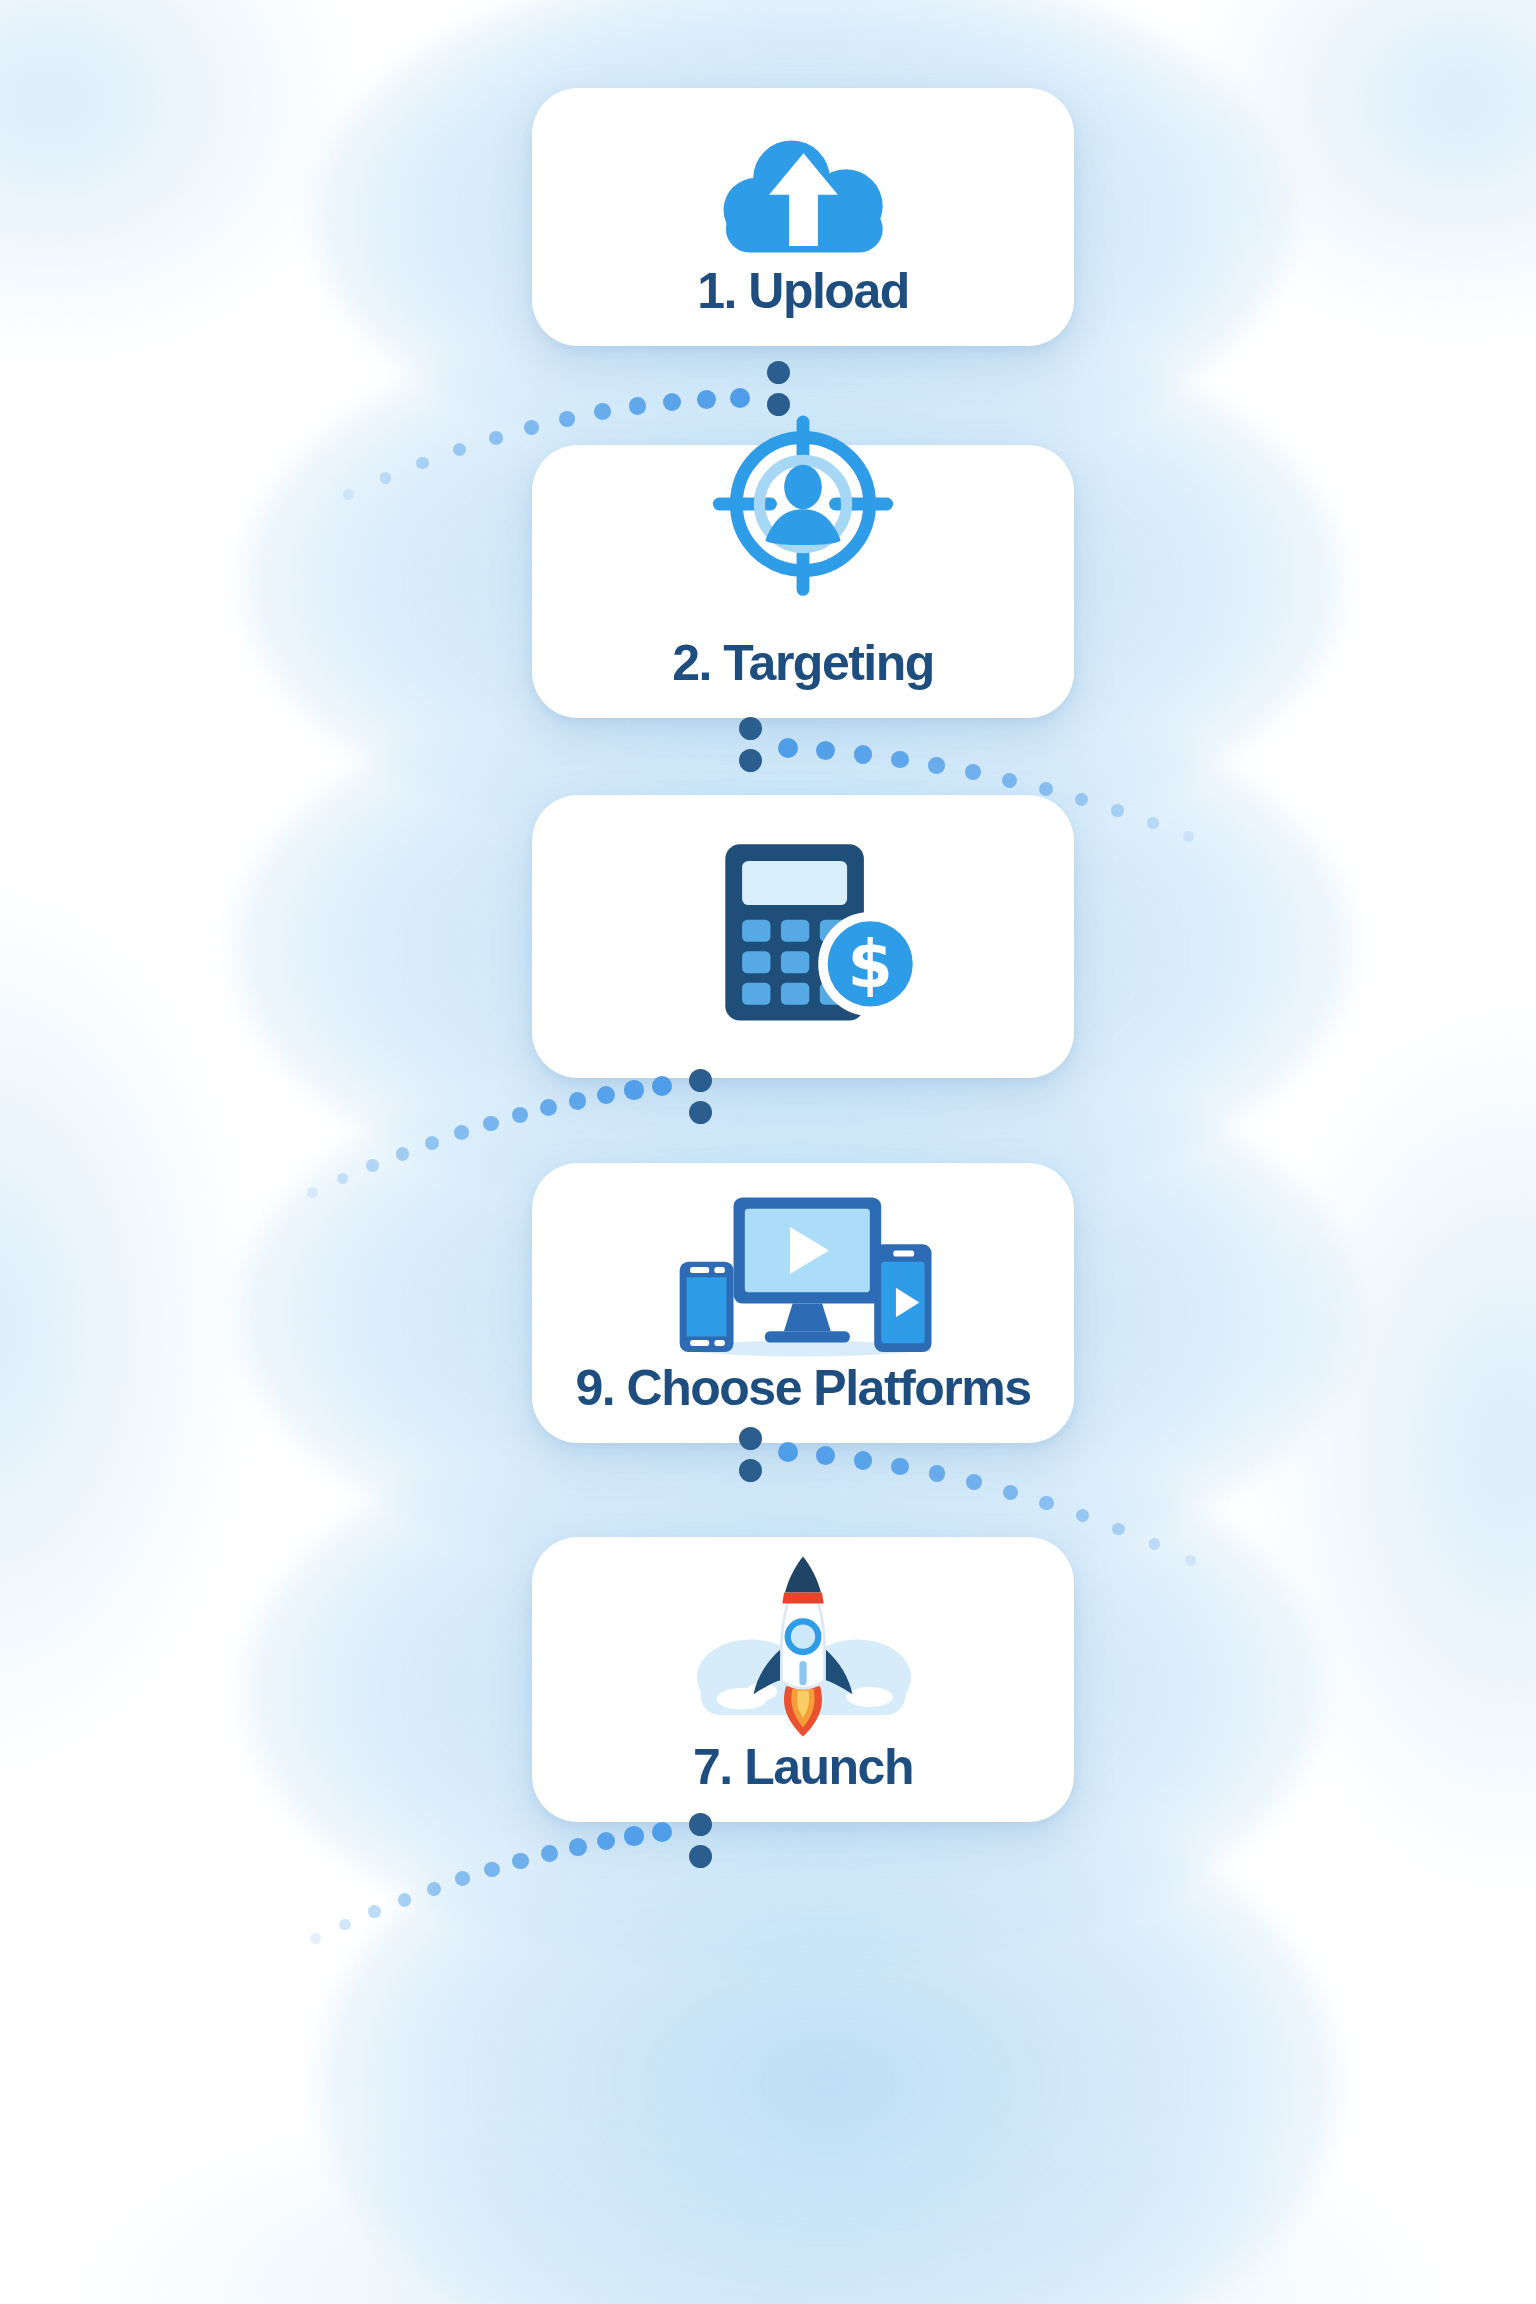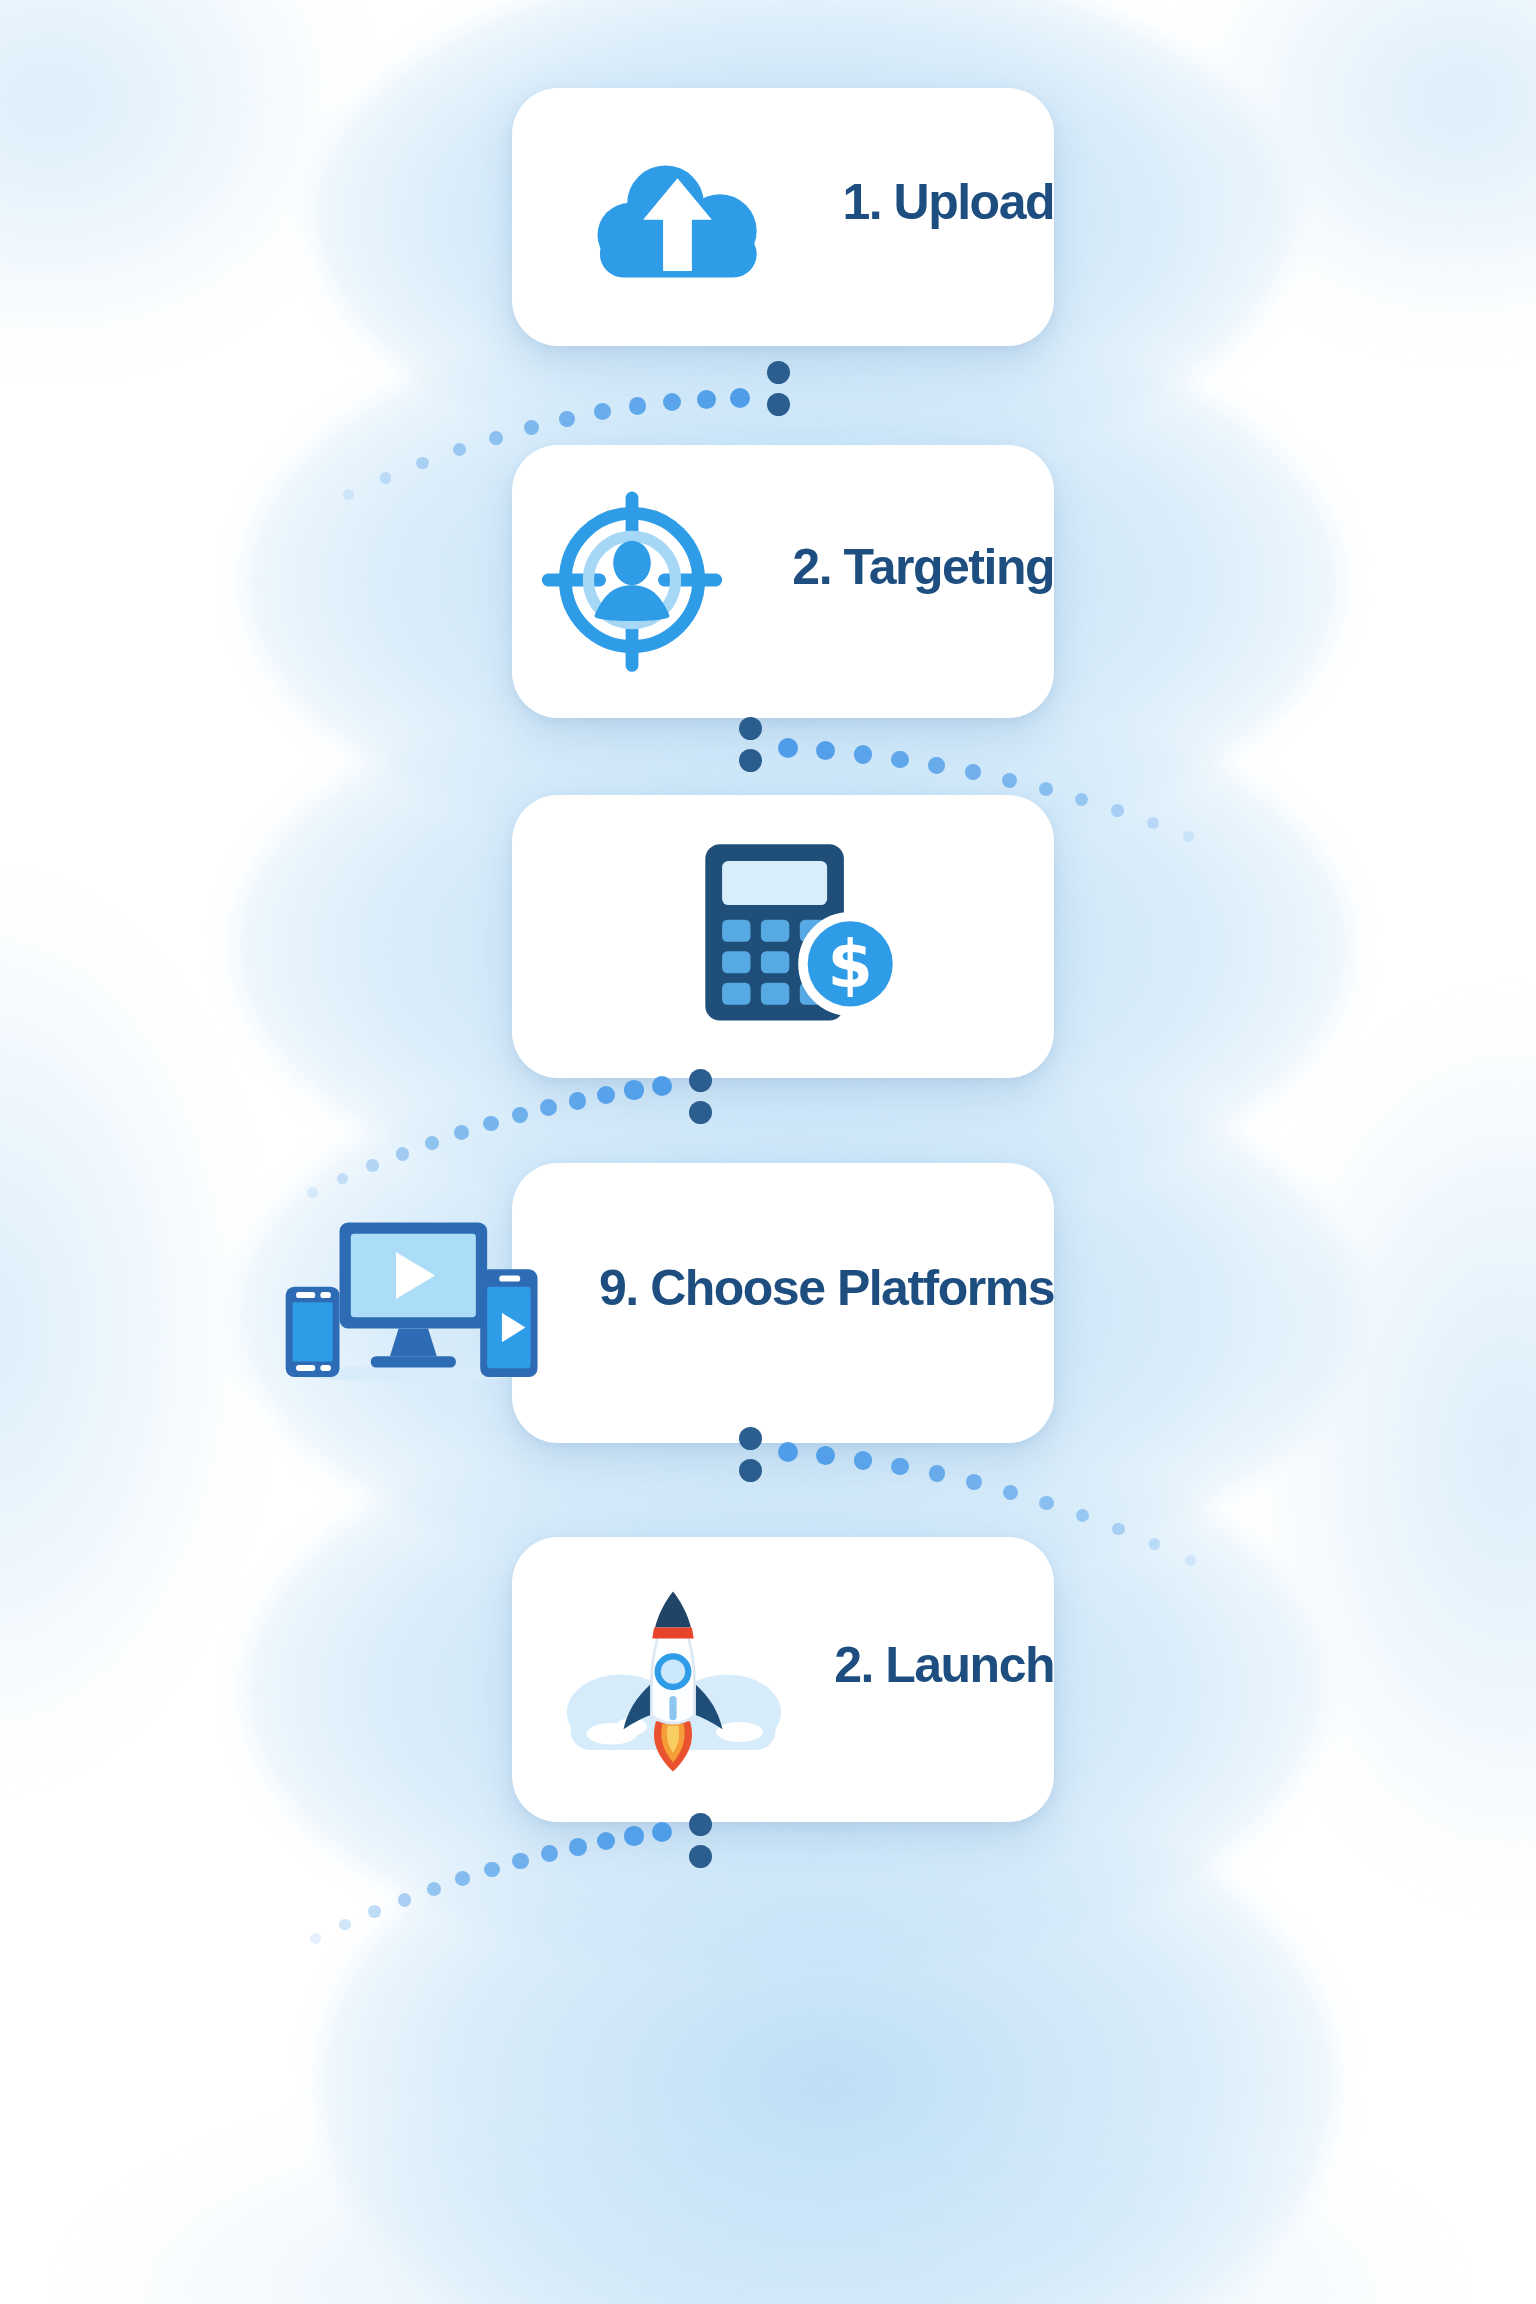--- a/index.html
+++ b/index.html
@@ -31,25 +31,25 @@
     pointer-events:none;
   }
   .wash{
     position:absolute;border-radius:50%;
     background:radial-gradient(ellipse at center,
       rgba(210,233,249,0.8) 0%, rgba(255,255,255,0) 70%);
     filter:blur(20px);pointer-events:none;
   }
   .card{
     position:absolute;
-    left:512px;width:542px;
+    left:532px;width:542px;
     background:var(--card);
     border-radius:46px;
     box-shadow:0 16px 38px rgba(120,160,205,0.28), 0 4px 10px rgba(140,175,215,0.18);
-    display:flex;flex-direction:row;
+    display:flex;flex-direction:column;
     align-items:center;justify-content:flex-end;
     box-sizing:border-box;
     padding-bottom:30px;
   }
   .icon-wrap{
     flex:1;display:flex;align-items:center;justify-content:center;
     width:100%;
     padding-top:26px;
   }
   .step-label{
@@ -175,21 +175,21 @@
         <path d="M140,193 C134,184 132,176 134,163 L146,163 C148,176 146,184 140,193 Z" fill="#F8CE62"></path>
         <path d="M116,116 C99,131 89,148 85,167 C97,159 108,153 116,151 Z" fill="#1F4E79"></path>
         <path d="M164,116 C181,131 191,148 195,167 C183,159 172,153 164,151 Z" fill="#1F4E79"></path>
         <path d="M140,28 C156,51 164,84 164,118 L164,152 C148,163 132,163 116,152 L116,118 C116,84 124,51 140,28 Z" fill="#FDFEFF" stroke="#DCE8F4" stroke-width="3"></path>
         <path d="M140,14 C149,25 156,39 160,54 L120,54 C124,39 131,25 140,14 Z" fill="#1F4466"></path>
         <path d="M119,54 L161,54 L163,66 L117,66 Z" fill="#E8432B"></path>
         <circle cx="140" cy="103" r="17" fill="#CBE9FA" stroke="#2F9CE8" stroke-width="7"></circle>
         <rect x="136" y="130" width="8" height="27" rx="4" fill="#8CC6EF"></rect>
       </svg>
     </div>
-    <div class="step-label">2. Launch</div>
+    <div class="step-label">7. Launch</div>
   </section>
 
 
   <div id="connectors">
       <div class="dot" style="left: 766.5px; top: 360.5px; width: 23px; height: 23px; background: rgb(43, 93, 142); opacity: 1;"></div>
       <div class="dot" style="left: 766.5px; top: 392.5px; width: 23px; height: 23px; background: rgb(43, 93, 142); opacity: 1;"></div>
       <div class="dot" style="left: 730px; top: 388px; width: 20px; height: 20px; background: rgb(79, 157, 232); opacity: 1;"></div>
       <div class="dot" style="left: 696.591px; top: 389.533px; width: 19.1818px; height: 19.1818px; background: rgb(79, 157, 232); opacity: 0.964876;"></div>
       <div class="dot" style="left: 662.818px; top: 392.587px; width: 18.3636px; height: 18.3636px; background: rgb(79, 157, 232); opacity: 0.921322;"></div>
       <div class="dot" style="left: 628.682px; top: 397.161px; width: 17.5455px; height: 17.5455px; background: rgb(79, 157, 232); opacity: 0.869339;"></div>

